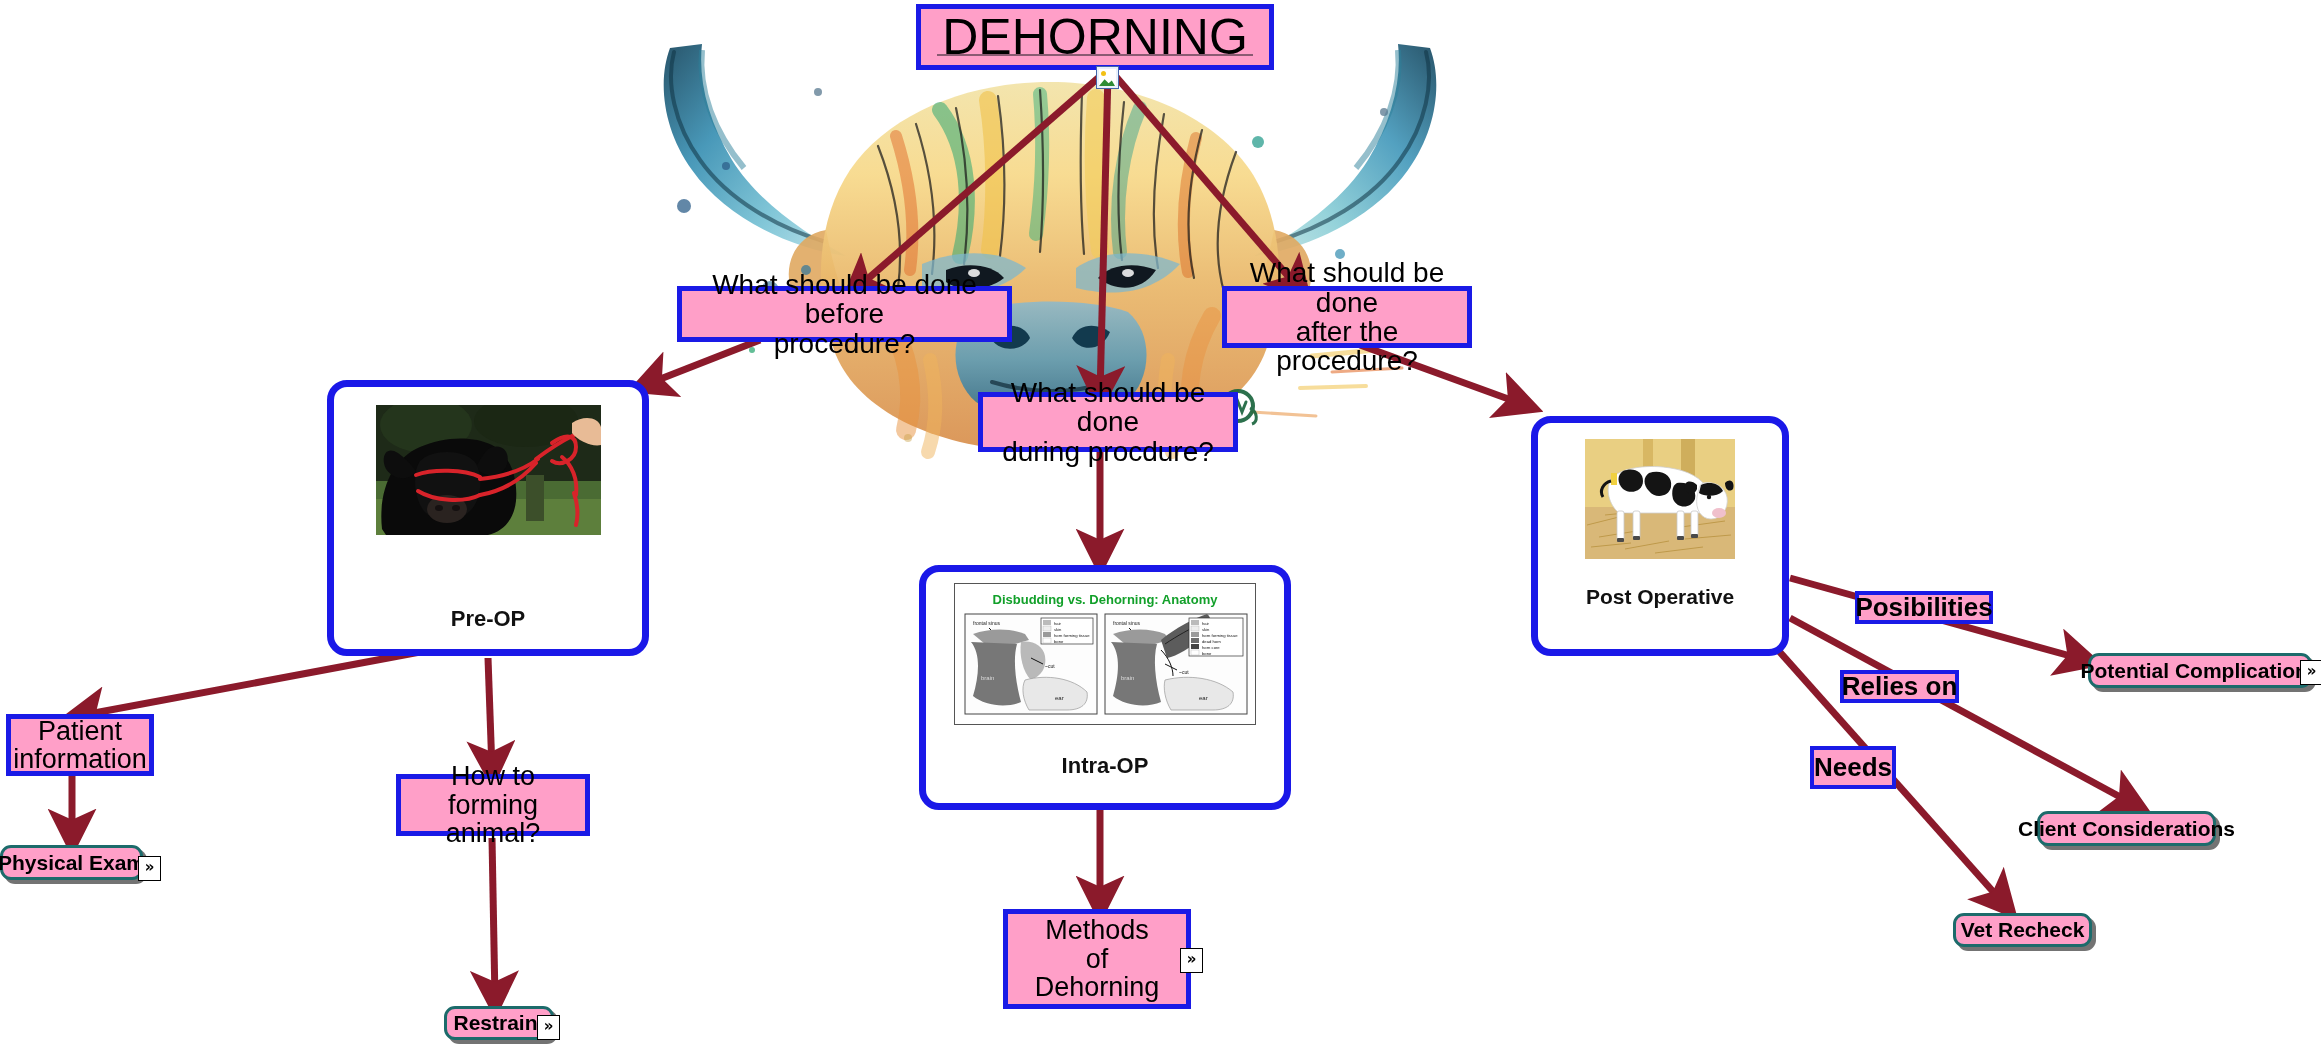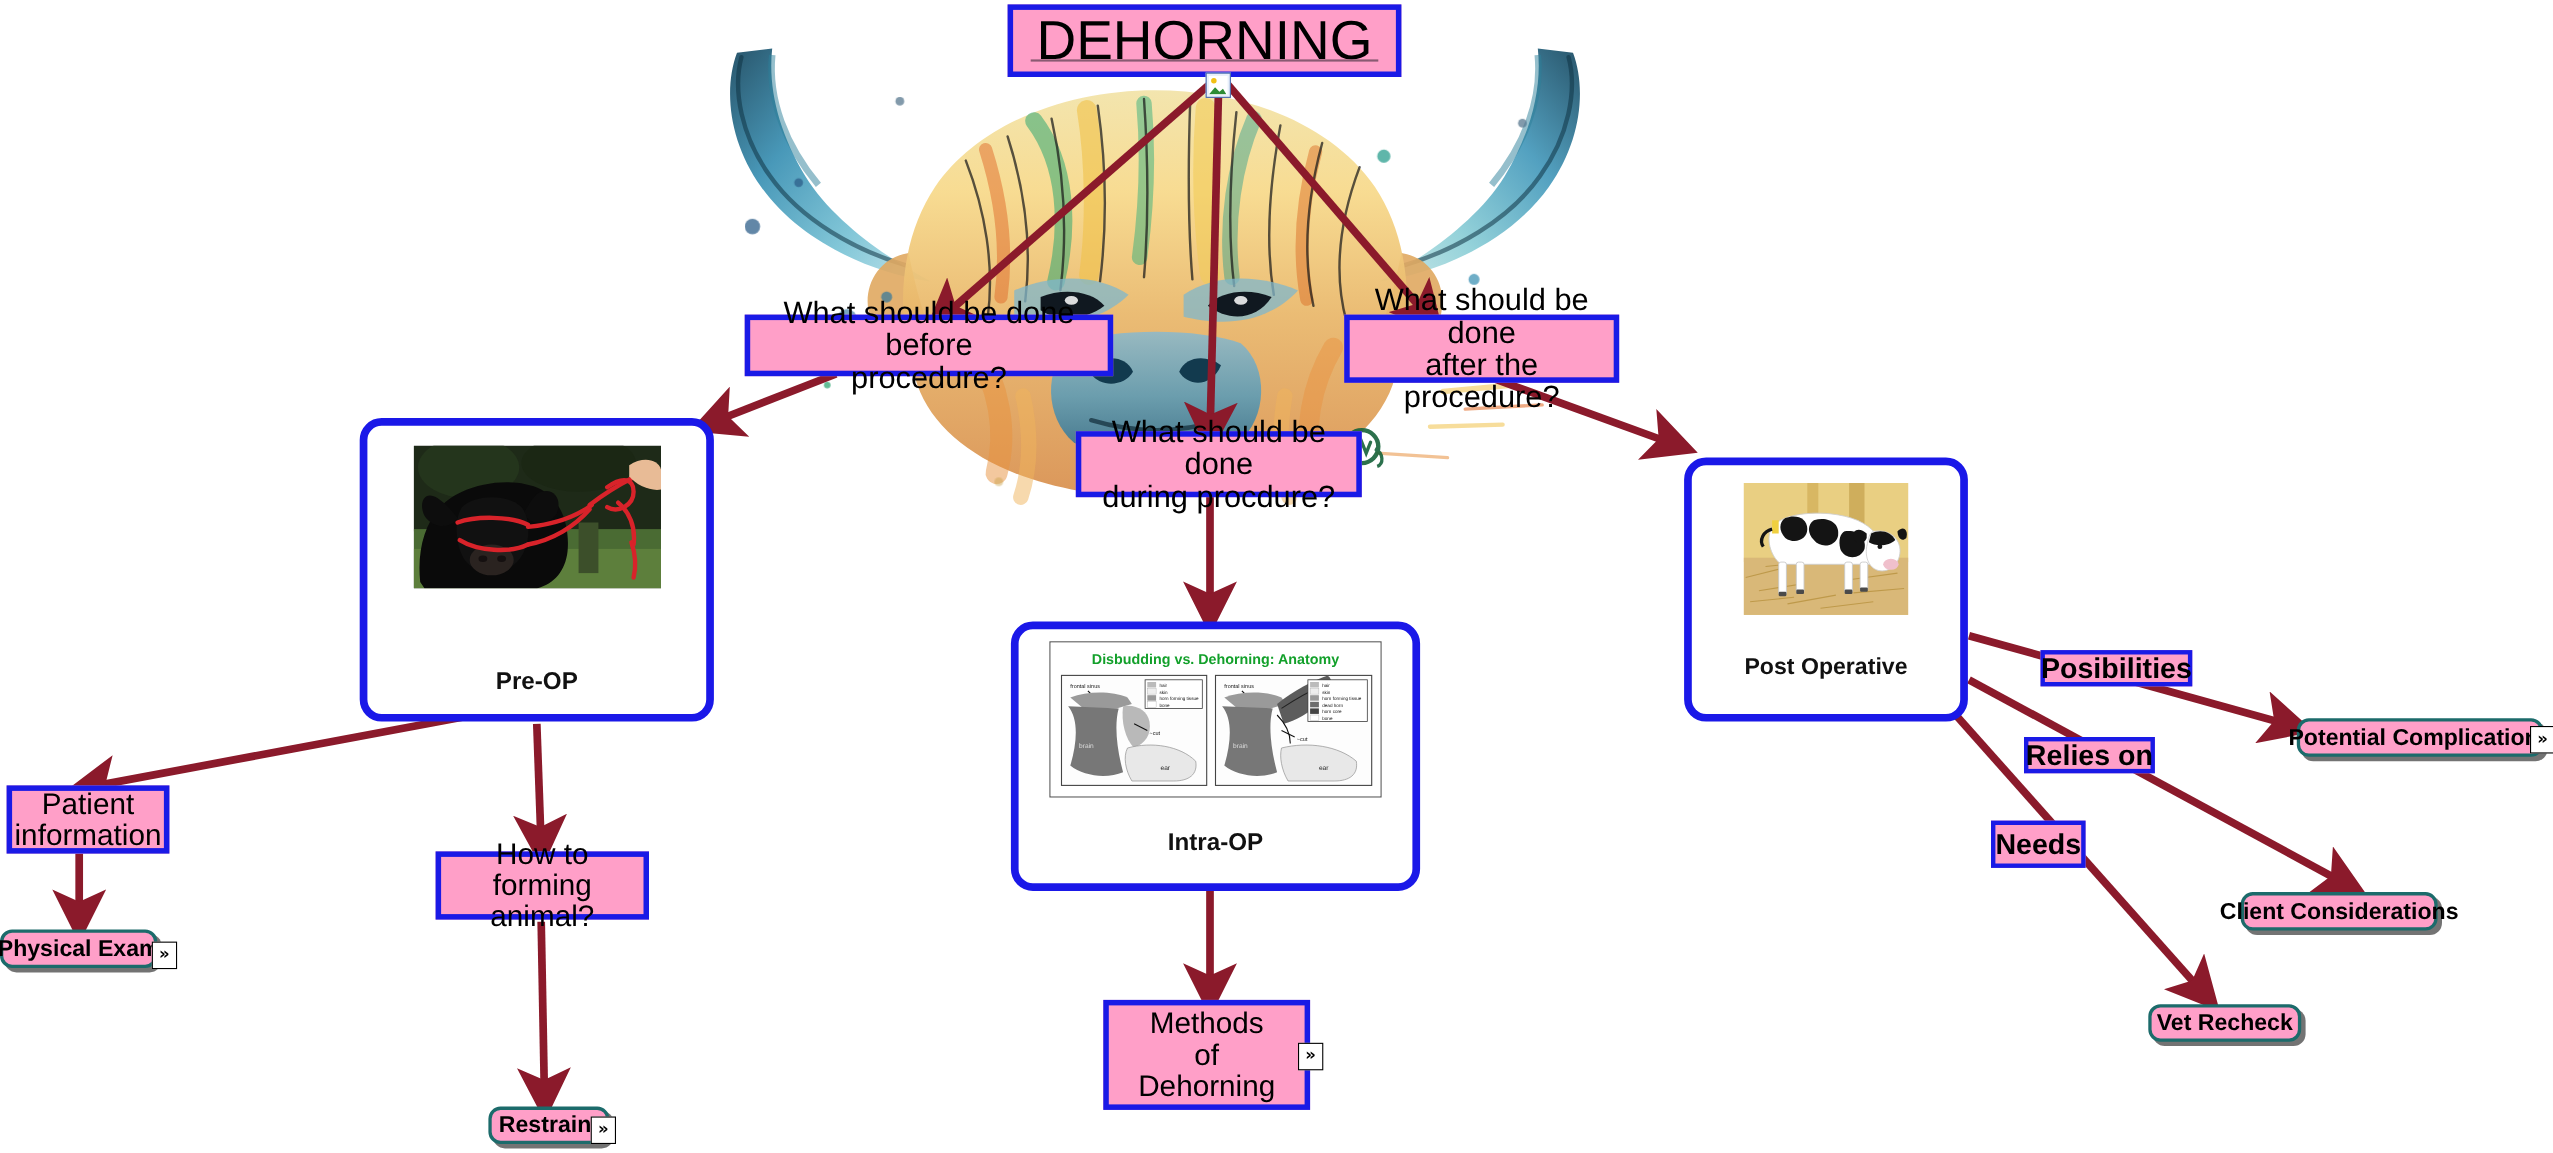--- a/index.html
+++ b/index.html
@@ -459,21 +459,21 @@
         <g fill="#4a4a4a">
           <rect x="32" y="99" width="7" height="4" rx="1"></rect>
           <rect x="48" y="97" width="7" height="4" rx="1"></rect>
           <rect x="92" y="97" width="7" height="4" rx="1"></rect>
           <rect x="106" y="95" width="7" height="4" rx="1"></rect>
         </g>
 
         <path d="M26 42 C18 44 14 52 18 58" fill="none" stroke="#141414" stroke-width="3"></path>
       </svg>
     </div>
-    <div class="caption" style="font-size:21px;margin-top:36px;">Post Operative</div>
+    <div class="caption" style="font-size:21px;margin-top:26px;">Post Operative</div>
   </div>
 
   <div class="node rect" style="left:6px;top:714px;width:148px;height:62px;font-size:27px;">
     <span>Patient
 information</span>
   </div>
 
   <div class="node pill" style="left:0px;top:845px;width:143px;height:35px;font-size:21px;">
     <span>Physical Exam</span>
   </div>

